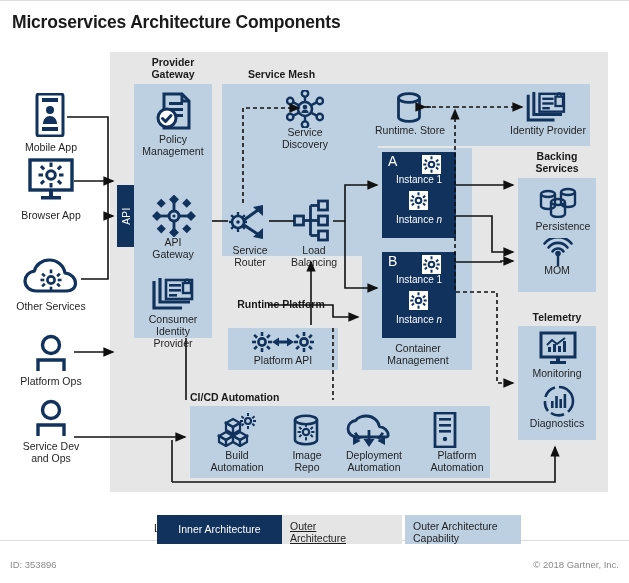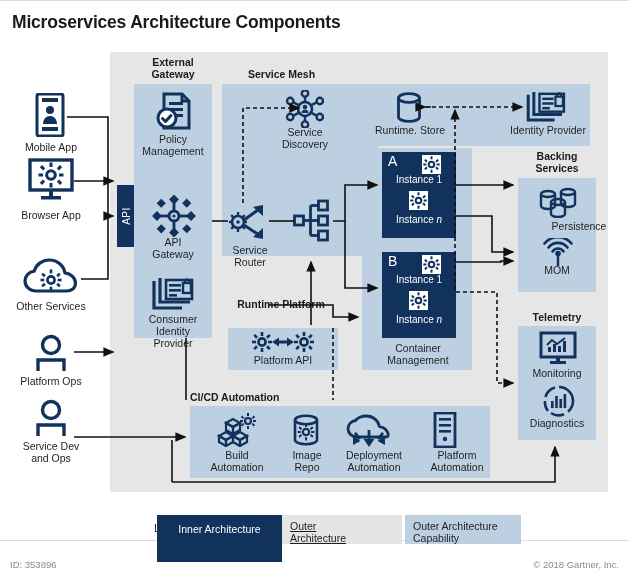--- a/index.html
+++ b/index.html
@@ -177,21 +177,21 @@
       <path d="M6 37V26h26v11" fill="none" stroke="#11325c" stroke-width="3.4"></path>
     </svg>
   </div>
   <div class="actor-lbl" style="left:5px; top:440px; width:92px;">Service Dev
 and Ops</div>
 
   <div class="api-bar">
     <span>API</span>
   </div>
 
-  <div class="grp-title" style="left:134px; top:56px; width:78px;">External
+  <div class="grp-title" style="left:134px; top:56px; width:78px;">Provider
 Gateway</div>
   <div class="cap" style="left:134px; top:84px; width:78px; height:254px;"></div>
 
   <div class="icon" style="left:156px; top:92px;">
     <svg width="36" height="40" viewBox="0 0 36 40">
       <path d="M8 2h18l7 7v27H8z" fill="none" stroke="#11325c" stroke-width="3"></path>
       <path d="M26 2v7h7" fill="none" stroke="#11325c" stroke-width="3"></path>
       <rect x="13" y="10" width="14" height="3" fill="#11325c"></rect>
       <rect x="13" y="16" width="14" height="3" fill="#11325c"></rect>
       <rect x="17" y="22" width="10" height="3" fill="#11325c"></rect>
@@ -323,20 +323,22 @@
         <rect x="25.5" y="17" width="9" height="9"></rect>
         <rect x="25.5" y="32" width="9" height="9"></rect>
         <path d="M10.5 21.5h7"></path>
         <path d="M17.5 6.5v30"></path>
         <path d="M17.5 6.5h8"></path>
         <path d="M17.5 21.5h8"></path>
         <path d="M17.5 36.5h8"></path>
       </g>
     </svg>
   </div>
+  <div class="lbl" style="left:282px; top:244px; width:64px;">Load
+Balancing</div>
 
   <div class="grp-title" style="left:236px; top:298px; width:90px; text-align:center;">Runtime
 Platform</div>
   <div class="cap" style="left:228px; top:328px; width:110px; height:42px;"></div>
   <div class="icon" style="left:252px; top:332px;">
     <svg width="62" height="20" viewBox="0 0 62 20">
       <g fill="#11325c">
         <circle cx="10" cy="10" r="3.6" fill="none" stroke="#11325c" stroke-width="2.6"></circle>
         <rect x="8.7" y="0" width="2.6" height="4"></rect>
           <rect x="8.7" y="16" width="2.6" height="4"></rect>
@@ -453,21 +455,21 @@
       <g fill="none" stroke="#11325c" stroke-width="2.4">
         <ellipse cx="10" cy="10" rx="7" ry="3"></ellipse>
         <path d="M3 10v12c0 1.6 3.1 3 7 3s7-1.4 7-3V10"></path>
         <ellipse cx="30" cy="8" rx="7" ry="3"></ellipse>
         <path d="M23 8v12c0 1.6 3.1 3 7 3s7-1.4 7-3V8"></path>
         <ellipse cx="20" cy="18" rx="7" ry="3"></ellipse>
         <path d="M13 18v12c0 1.6 3.1 3 7 3s7-1.4 7-3V18"></path>
       </g>
     </svg>
   </div>
-  <div class="lbl" style="left:540px; top:220px; width:78px;">Persistence</div>
+  <div class="lbl" style="left:524px; top:220px; width:78px;">Persistence</div>
 
   <div class="icon" style="left:542px; top:238px;">
     <svg width="32" height="30" viewBox="0 0 32 30">
       <g fill="none" stroke="#11325c" stroke-width="2.6" stroke-linecap="round">
         <path d="M10.5 13.5a6.5 6.5 0 0 1 11 0"></path>
         <path d="M6.5 9.5a12 12 0 0 1 19 0"></path>
         <path d="M2.5 5.5a17.5 17.5 0 0 1 27 0"></path>
       </g>
       <circle cx="16" cy="15.5" r="2.8" fill="#11325c"></circle>
       <rect x="14.8" y="17" width="2.4" height="11" fill="#11325c"></rect>
@@ -645,21 +647,21 @@
       <path d="M268 305 H333 V317 H358" marker-end="url(#ah)"></path>
 
       <path d="M172 482 H555 V447" marker-end="url(#ah)"></path>
       <path d="M172 440 V482"></path>
     </g>
   </svg>
 
   <div class="bottom-rule"></div>
 
   <div class="legend-label">Legend:</div>
-  <div class="legend-box inner" style="left:157px; top:515px; width:125px; height:47px; line-height:19px;">Inner Architecture</div>
+  <div class="legend-box inner" style="left:157px; top:515px; width:125px; height:29px; line-height:19px;">Inner Architecture</div>
   <div class="legend-box outer" style="left:282px; top:515px; width:120px; height:29px;">Outer
 Architecture</div>
   <div class="legend-box outercap" style="left:405px; top:515px; width:116px; height:29px;">Outer Architecture
 Capability</div>
 
   <div class="id-text">ID: 353896</div>
   <div class="copy-text">© 2018 Gartner, Inc.</div>
 
 </div>
 

